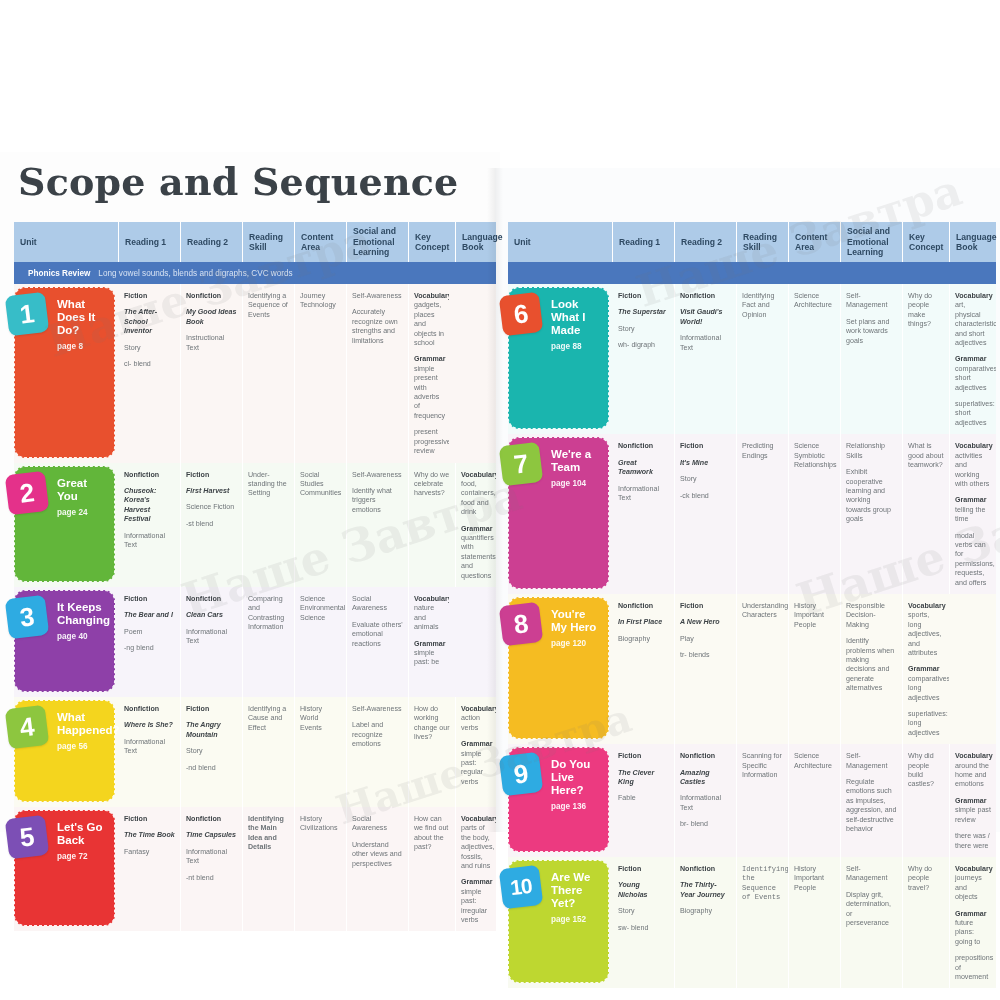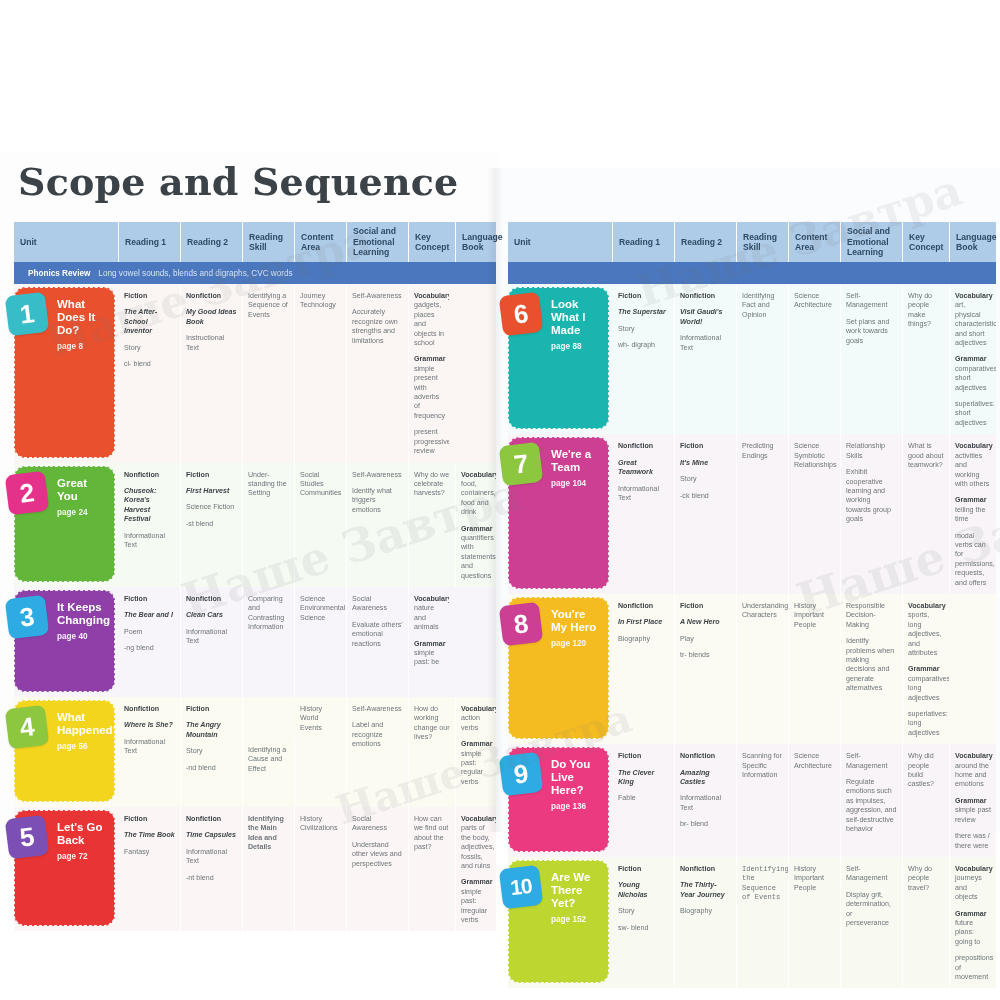--- a/index.html
+++ b/index.html
@@ -345,21 +345,21 @@
           </div>
           <div class="dcell" style="width: 62px;">
             <div class="bold">Fiction</div>
             <div class="gap"></div>
             <div class="ital">The Angry Mountain</div>
             <div class="gap"></div>
             <div class="ln">Story</div>
             <div class="gap"></div>
             <div class="ln">-nd blend</div>
           </div>
-          <div class="dcell" style="width: 52px; margin-top: 41px;">
+          <div class="dcell" style="width: 52px;">
             <div class="ln">Identifying a Cause and Effect</div>
           </div>
           <div class="dcell" style="width: 52px;">
             <div class="ln">History World Events</div>
           </div>
           <div class="dcell" style="width: 62px;">
             <div class="ln">Self-Awareness</div>
             <div class="gap"></div>
             <div class="ln">Label and recognize emotions</div>
           </div>

